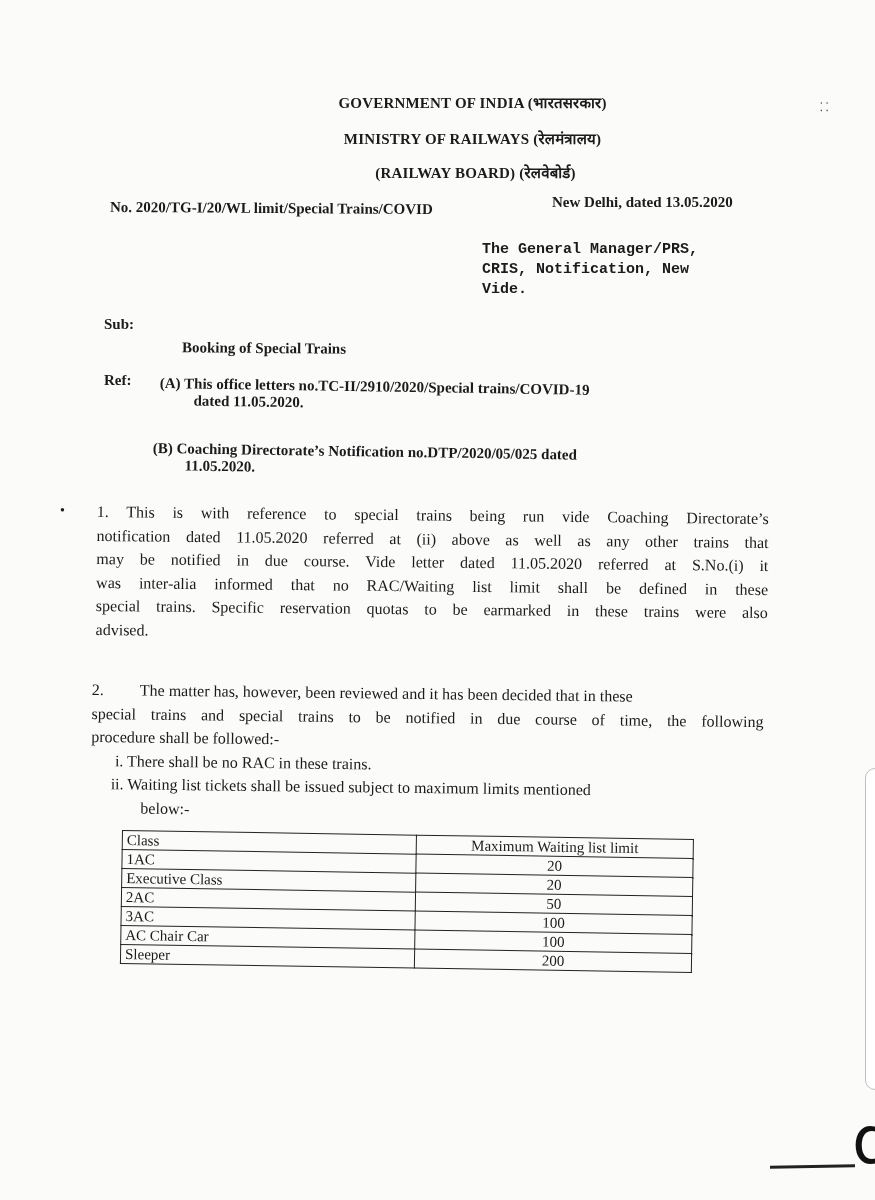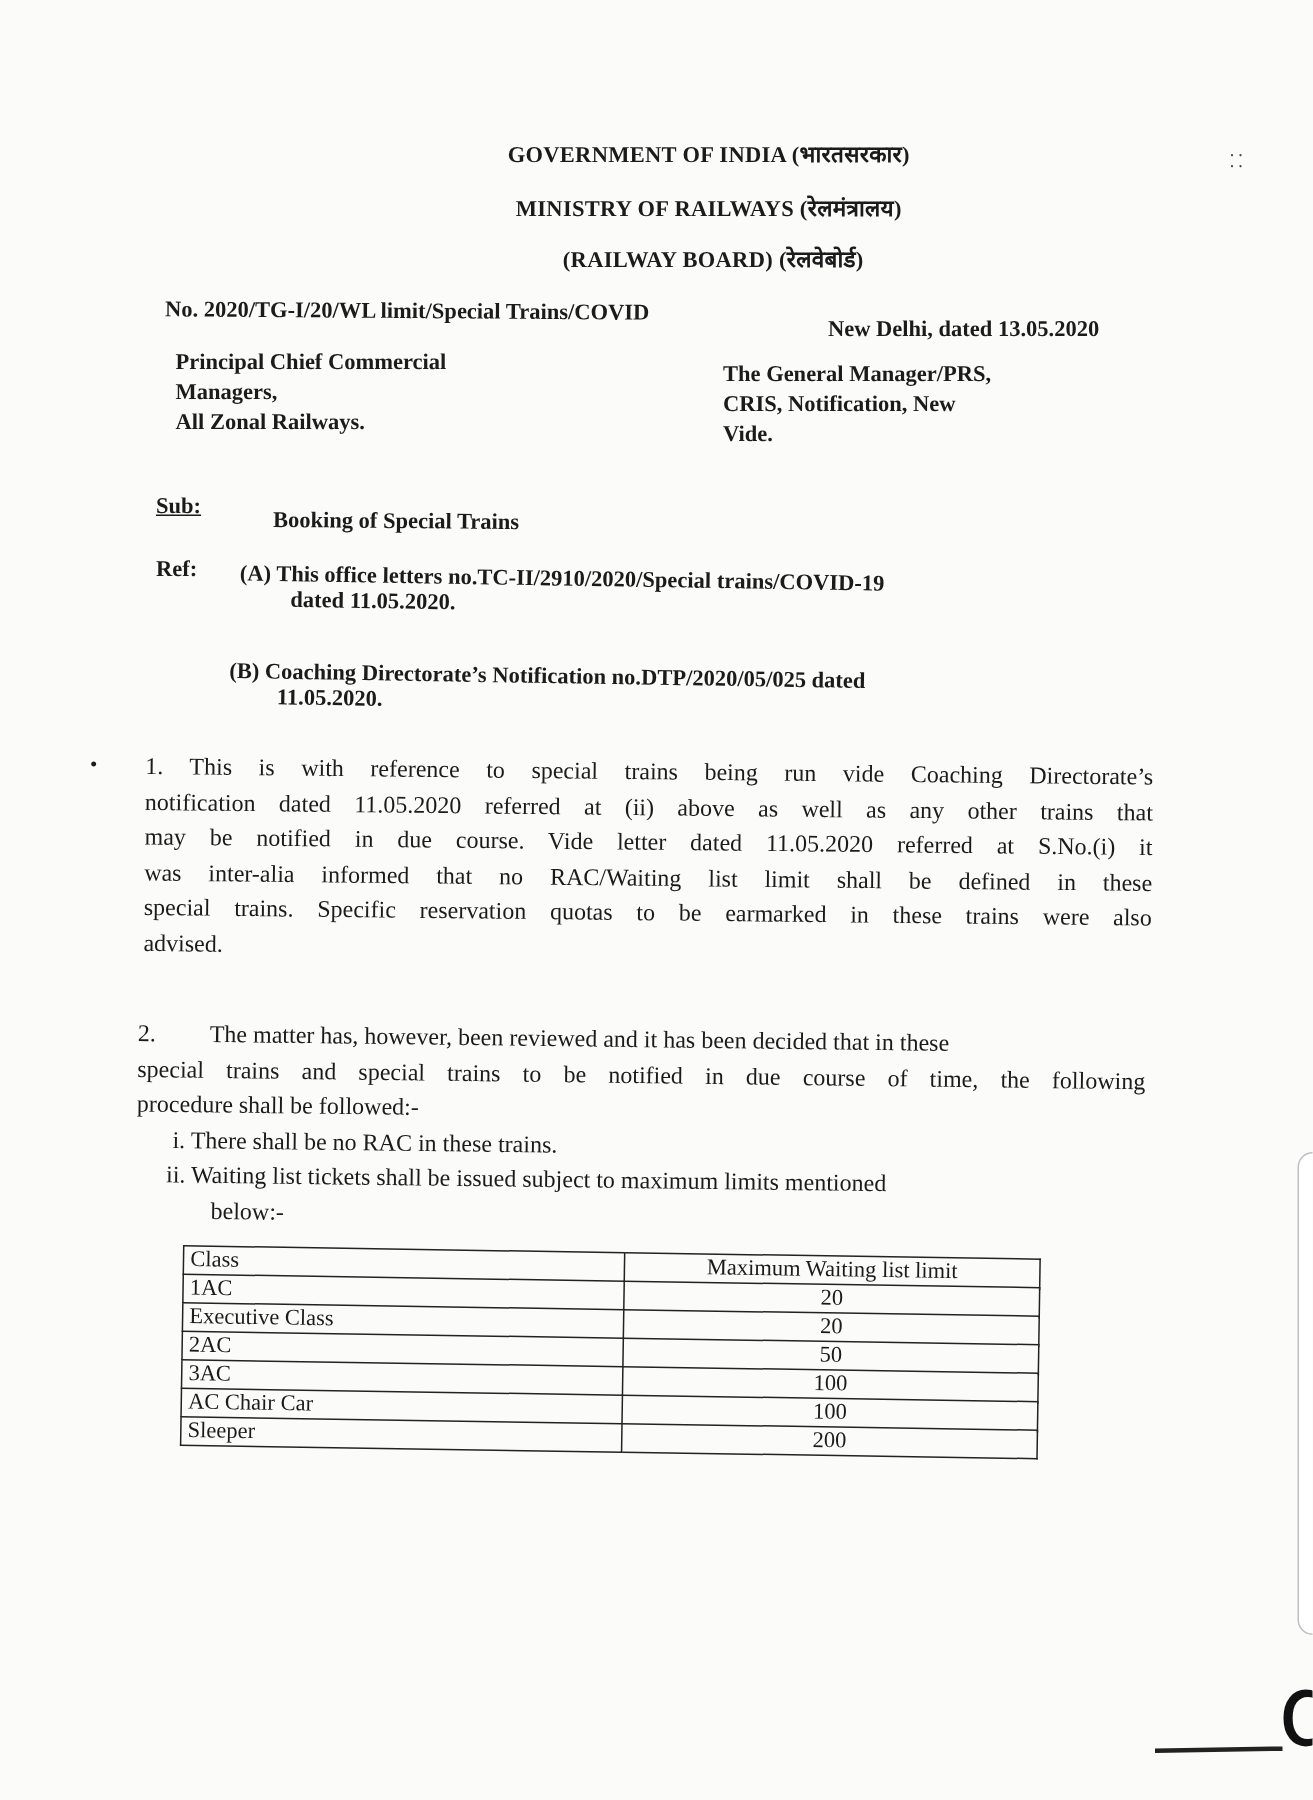--- a/index.html
+++ b/index.html
@@ -40,34 +40,29 @@
 
 <div class="page">
 
   <div class="dots">⁚ ⁚</div>
 
   <div class="hdr l1">GOVERNMENT OF INDIA (भारतसरकार)</div>
   <div class="hdr l2">MINISTRY OF RAILWAYS (रेलमंत्रालय)</div>
   <div class="hdr l3">(RAILWAY BOARD) (रेलवेबोर्ड)</div>
 
   <div class="abs b15" style="left:110px; top:200px; transform:rotate(0.4deg);">No. 2020/TG-I/20/WL limit/Special Trains/COVID</div>
-  <div class="abs b15" style="left:552px; top:212px;">New Delhi, dated 13.05.2020</div>
+  <div class="abs b15" style="left:552px; top:194px;">New Delhi, dated 13.05.2020</div>
 
-  <div class="abs b15" style="left:117px; top:232px; line-height:20px;">
-    <div>Principal Chief Commercial</div>
-    <div>Managers,</div>
-    <div>All Zonal Railways.</div>
-  </div>
-  <div class="abs b15" style="left:482px; top:240px; line-height:20px;">
+  <div class="abs b15" style="left:482px; top:240px; line-height:20px;font-family:Liberation Mono, monospace;">
     <div>The General Manager/PRS,</div>
     <div>CRIS, Notification,  New</div>
     <div>Vide.</div>
   </div>
 
-  <div class="abs b15" style="left:104px; top:330px;text-decoration:underline;">Sub:</div>
+  <div class="abs b15" style="left:104px; top:316px;">Sub:</div>
   <div class="abs b15" style="left:182px; top:340px; transform:rotate(0.5deg);">Booking of Special Trains</div>
 
   <div class="abs b15" style="left:104px; top:372px;text-align:right;">Ref:</div>
   <div class="abs b15" style="left:160px; top:375px; transform:rotate(0.9deg); transform-origin:left top;">
     <div>(A) This office letters no.TC-II/2910/2020/Special trains/COVID-19</div>
     <div style="padding-left:34px;">dated 11.05.2020.</div>
   </div>
   <div class="abs b15" style="left:153px; top:440px; transform:rotate(0.9deg); transform-origin:left top;">
     <div>(B) Coaching Directorate’s Notification no.DTP/2020/05/025 dated</div>
     <div style="padding-left:32px;">11.05.2020.</div>

